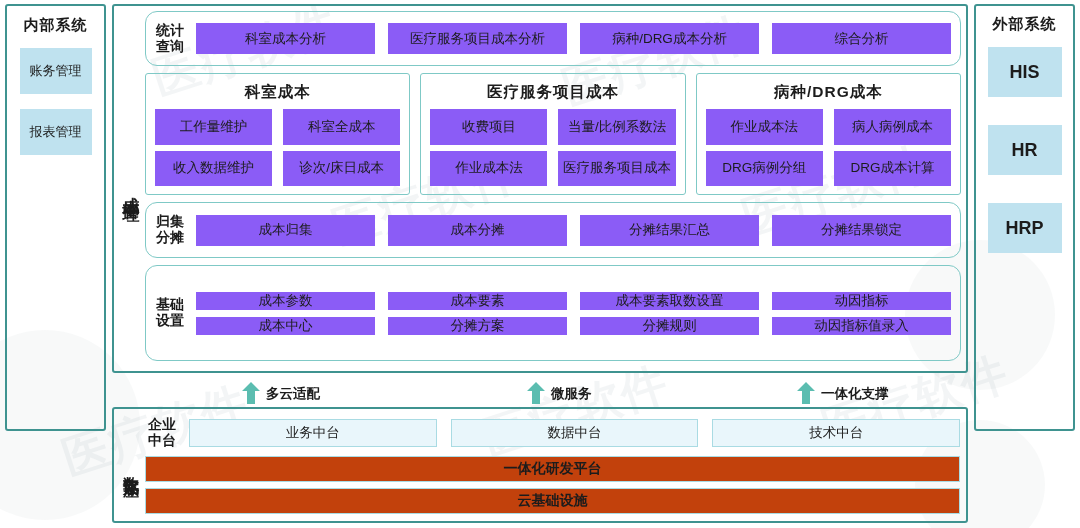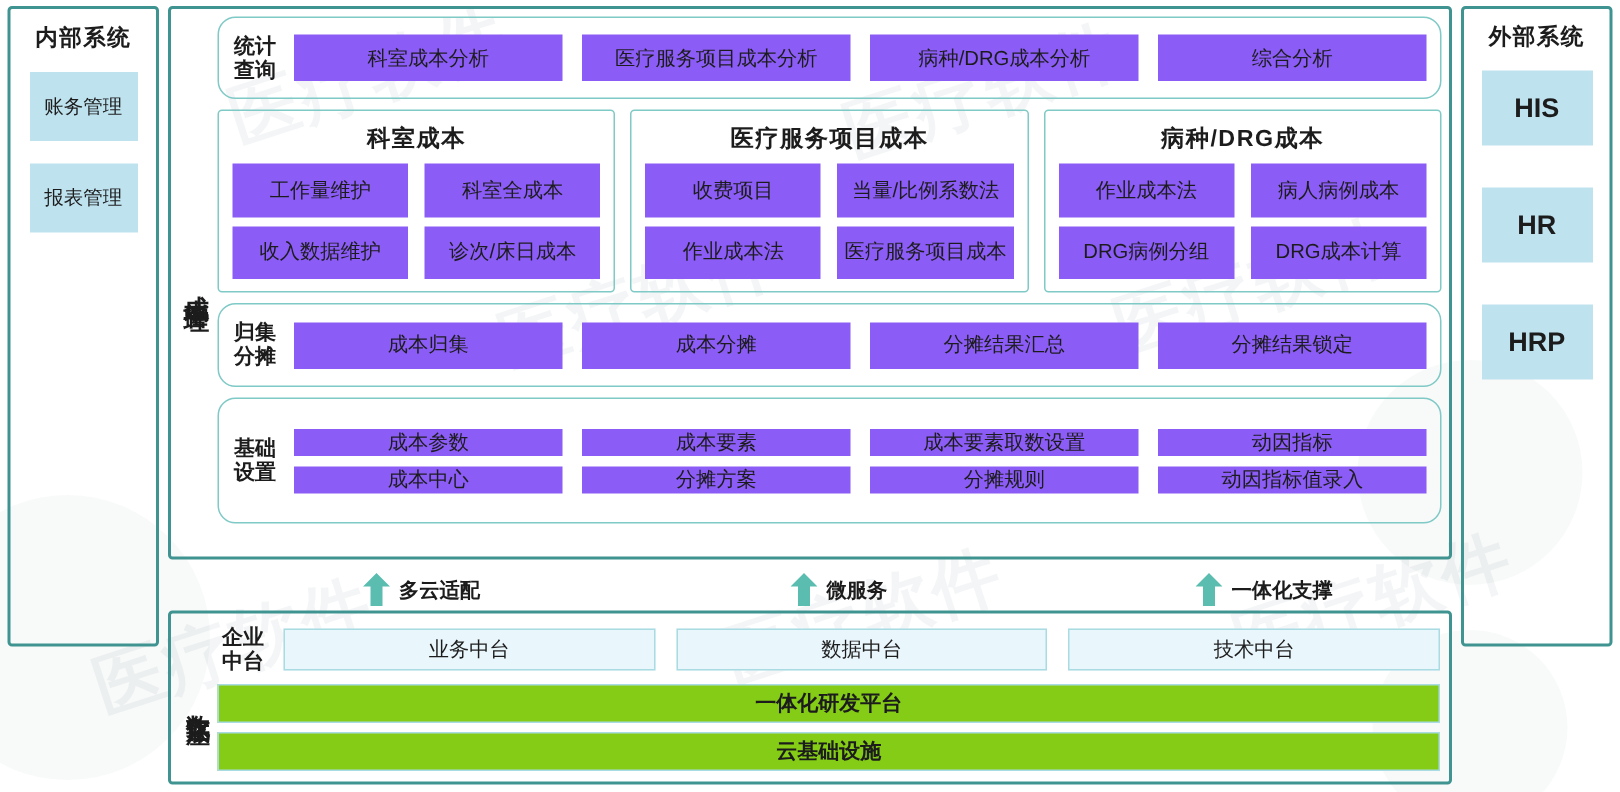--- a/index.html
+++ b/index.html
@@ -205,21 +205,21 @@
     gap: 6px 11px;
   }
   .cost-grid .tile {
     height: auto;
     line-height: 1.15;
     padding: 0 2px;
   }
 
   
   .collect-row { height: 56px; }
-  .base-row { height: 84px; }
+  .base-row { height: 96px; }
   .base-grid {
     flex: 1 1 auto;
     display: grid;
     grid-template-columns: repeat(4, 1fr);
     grid-template-rows: 1fr 1fr;
     gap: 7px 13px;
   }
   .base-grid .tile { height: auto; }
 
   
@@ -300,21 +300,21 @@
     background: #e9f6fb;
     border: 1.5px solid #a9dbe3;
     height: 28px;
     display: flex;
     align-items: center;
     justify-content: center;
     font-size: 13.5px;
     box-sizing: border-box;
   }
   .db-wide {
-    background: #84cc16;
+    background: #c2410c;
     border: 1.5px solid #a9dbe3;
     height: 27px;
     display: flex;
     align-items: center;
     justify-content: center;
     font-size: 14px;
     font-weight: bold;
     box-sizing: border-box;
   }
 </style>

